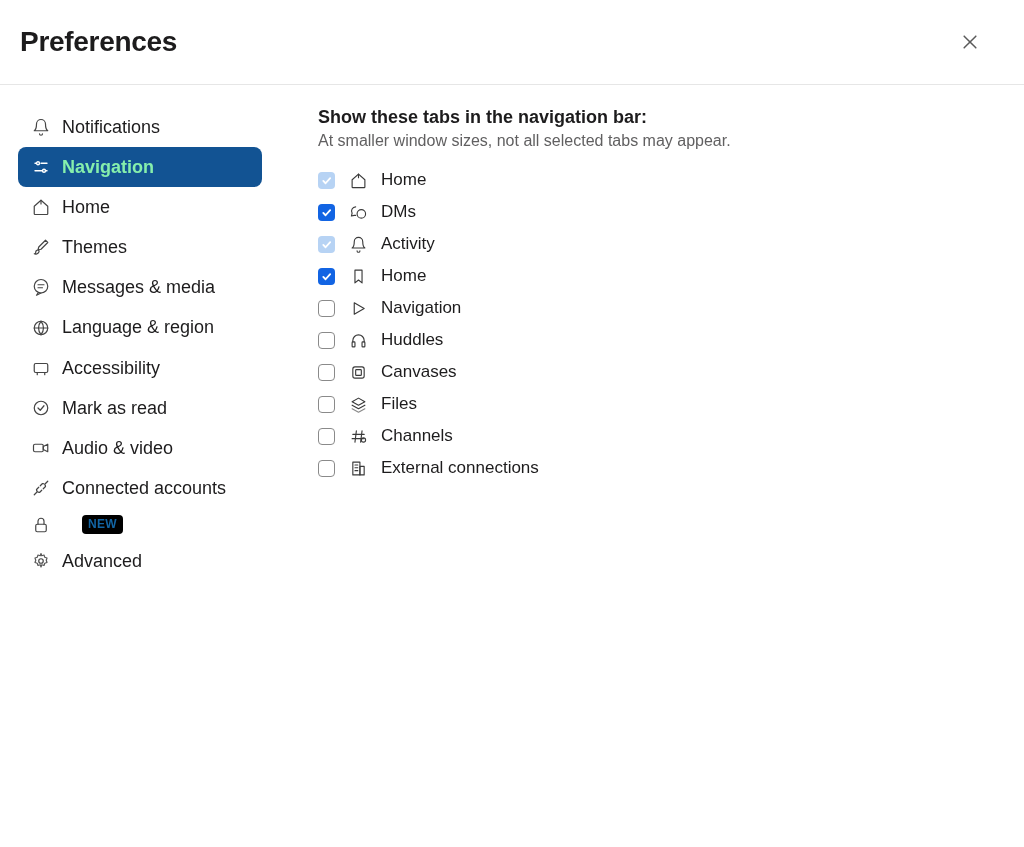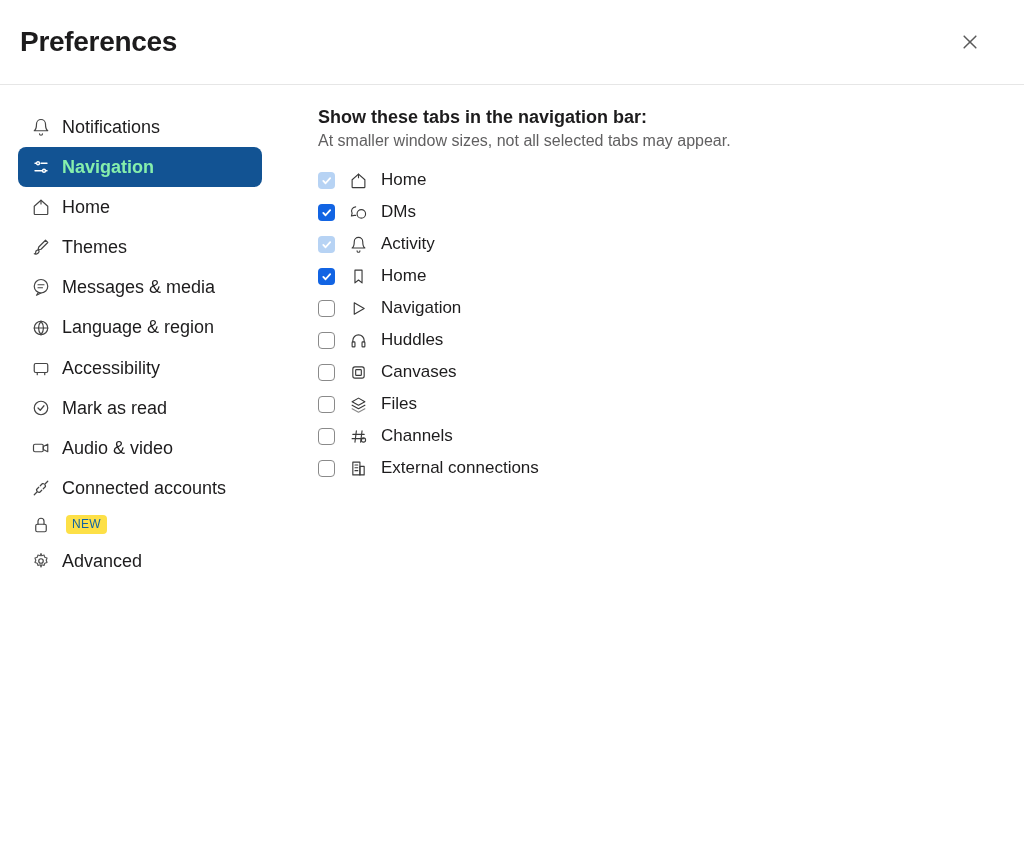--- a/index.html
+++ b/index.html
@@ -75,26 +75,26 @@
       height: 18px;
     }
     .sidebar-item:not(.active) .icon svg {
       stroke: #454545;
     }
     .sidebar-item.active .icon svg {
       stroke: #fff;
     }
     .badge {
       font-size: 12px;
-      font-weight: 400;
-      background: #fde047;
+      font-weight: 700;
+      background: #000000;
       color: #1264a3;
       padding: 1px 6px;
       border-radius: 4px;
-      margin-left: 4px;
+      margin-left: 20px;
       letter-spacing: 0.3px;
     }
     .content {
       padding: 0 30px 0 38px;
       flex: 1;
     }
     .section-title {
       font-size: 18px;
       font-weight: 700;
       margin-bottom: 4px;

